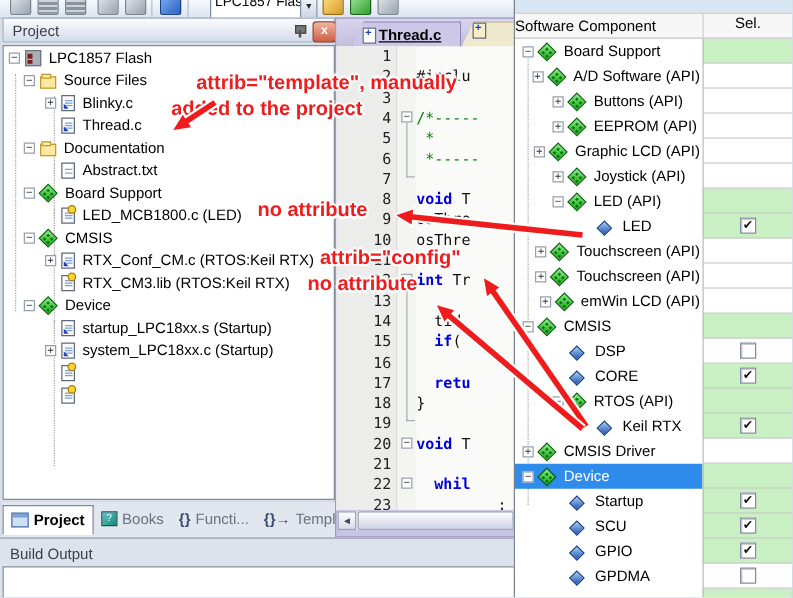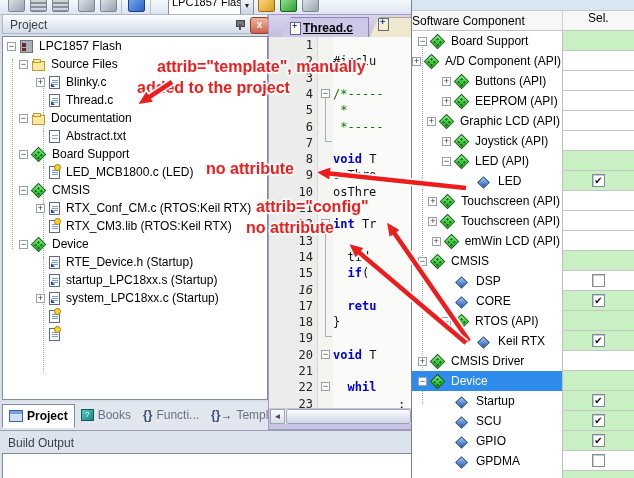--- a/index.html
+++ b/index.html
@@ -246,26 +246,20 @@
           <div class="trow">
             <span class="tspacer" style="width: 16px;"></span>
             <span class="expander">−</span>
             <span class="ticon ic-comp"></span>
             <span class="tlabel">Device</span>
           </div>
           <div class="trow">
             <span class="tspacer" style="width: 33px;"></span>
             <span class="expander none"></span>
             <span class="ticon ic-file arr"></span>
-            <span class="tlabel">RTE_Device.h (Startup)</span>
-          </div>
-          <div class="trow">
-            <span class="tspacer" style="width: 33px;"></span>
-            <span class="expander none"></span>
-            <span class="ticon ic-file arr"></span>
             <span class="tlabel">startup_LPC18xx.s (Startup)</span>
           </div>
           <div class="trow">
             <span class="tspacer" style="width: 33px;"></span>
             <span class="expander">+</span>
             <span class="ticon ic-file arr"></span>
             <span class="tlabel">system_LPC18xx.c (Startup)</span>
           </div>
           <div class="trow">
             <span class="tspacer" style="width: 33px;"></span>
@@ -371,21 +365,21 @@
             <span class="ccode"></span>
           </div>
           <div class="cline" style="top: 211.9px;">
             <span class="cnum">14</span>
             <span class="ccode"><span class="pl">  tid_</span></span>
           </div>
           <div class="cline" style="top: 228.2px;">
             <span class="cnum">15</span>
             <span class="ccode"><span class="pl">  </span><span class="kw">if</span><span class="pl">(</span></span>
           </div>
-          <div class="cline" style="top: 244.5px; font-style: italic;">
+          <div class="cline" style="top: 244.5px;">
             <span class="cnum">16</span>
             <span class="ccode"></span>
           </div>
           <div class="cline" style="top: 260.8px;">
             <span class="cnum">17</span>
             <span class="ccode"><span class="pl">  </span><span class="kw">retu</span></span>
           </div>
           <div class="cline" style="top: 277.1px;">
             <span class="cnum">18</span>
             <span class="ccode"><span class="pl">}</span></span>
@@ -444,21 +438,21 @@
               <span class="ticon ic-comp"></span>
               <span class="tlabel">Board Support</span>
             </div>
             <div class="selcell green"></div>
           </div>
           <div class="crow">
             <div class="grow">
               <span class="tspacer" style="width: 30px;"></span>
               <span class="expander">+</span>
               <span class="ticon ic-comp"></span>
-              <span class="tlabel">A/D Component (API)</span>
+              <span class="tlabel">A/D Software (API)</span>
             </div>
             <div class="selcell"></div>
           </div>
           <div class="crow">
             <div class="grow">
               <span class="tspacer" style="width: 30px;"></span>
               <span class="expander">+</span>
               <span class="ticon ic-comp"></span>
               <span class="tlabel">Buttons (API)</span>
             </div>

